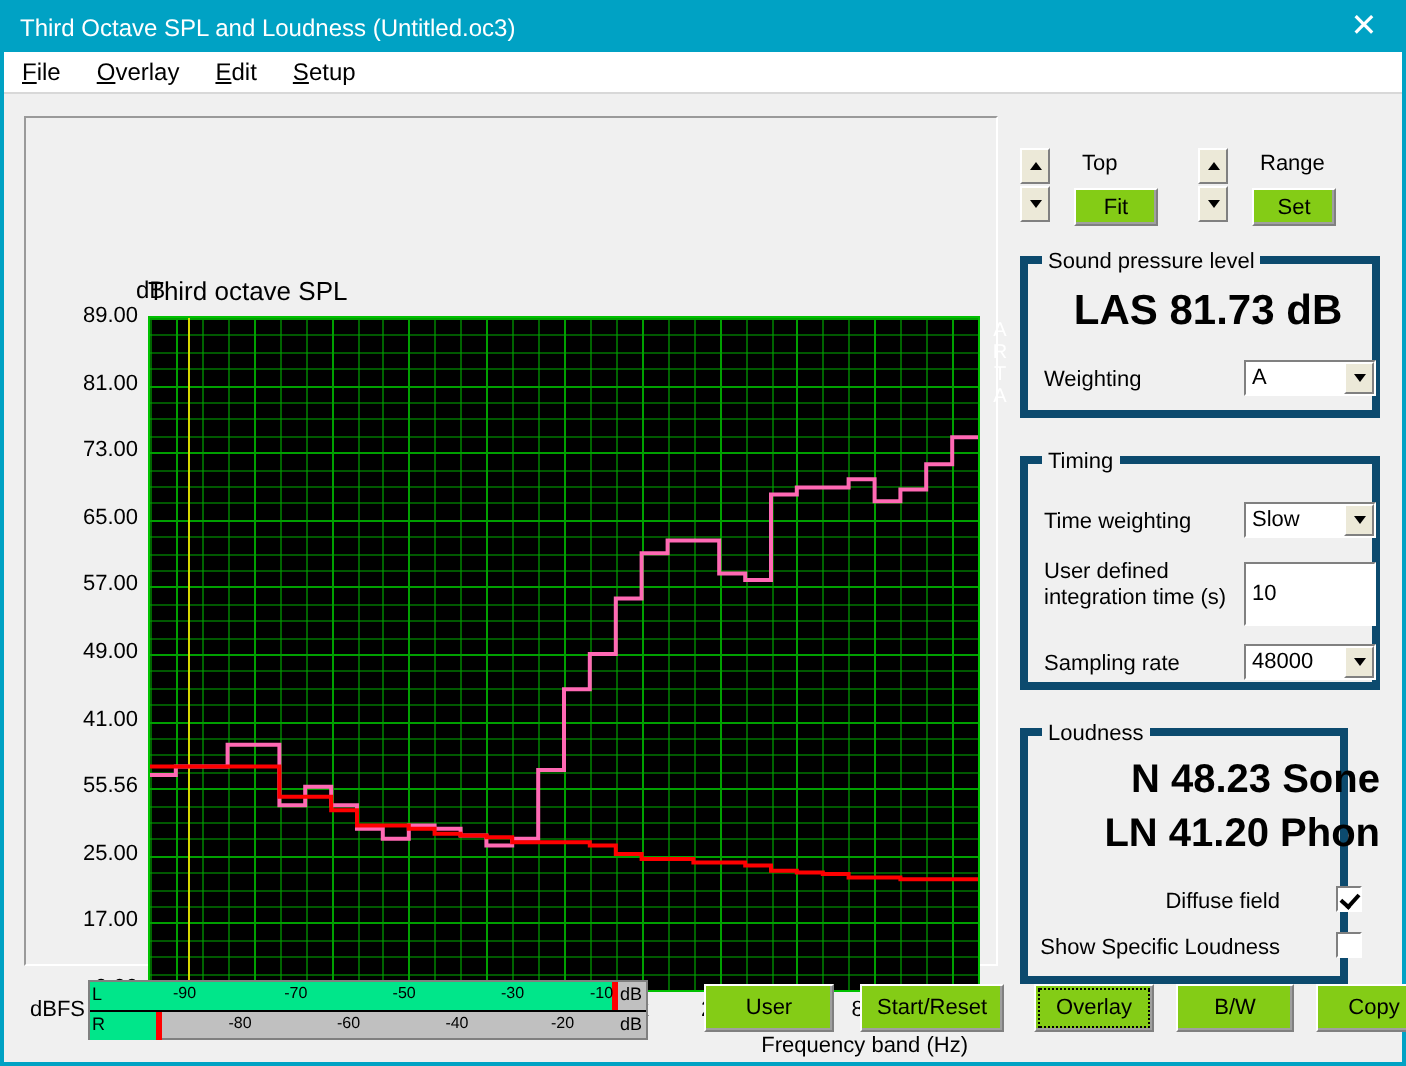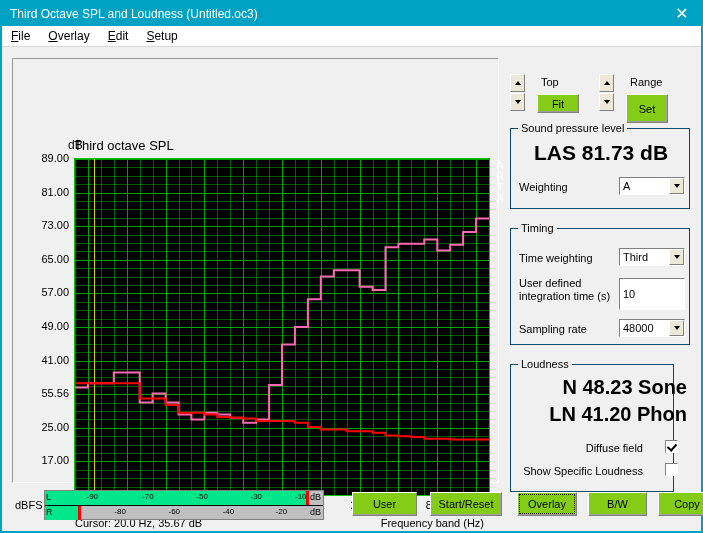--- a/index.html
+++ b/index.html
@@ -94,21 +94,21 @@
   .tri-dn{border-top:4px solid #000;transform:translate(-50%,-50%);}
   .btn{
     background:#84cc16;
     border:1px solid;
     border-color:#ffffff #808080 #808080 #ffffff;
     box-shadow:inset -1px -1px 0 #a0a0a0;
     font-family:"Liberation Sans",sans-serif;font-size:11px;color:#000;
     cursor:pointer;box-sizing:border-box;padding:3px;
   }
   .grp{
-    position:absolute;border:1px solid #0c4a6e;box-sizing:border-box;
+    position:absolute;border:4px solid #0c4a6e;box-sizing:border-box;
     background:transparent;
     padding-left:32px;
   }
   .grp > .grp-title{
     position:absolute;left:7px;top:-7px;background:#f0f0f0;padding:0 3px;font-size:11px;color:#000;
   }
   .bigval{
     text-align:center;font-weight:bold;color:#000;
     font-family:"Liberation Sans",sans-serif;
   }
@@ -293,21 +293,20 @@
           <div style="left: 155.091px;">63</div>
           <div style="left: 192.727px;">125</div>
           <div style="left: 230.364px;">250</div>
           <div style="left: 268px;">500</div>
           <div style="left: 305.636px;">1k</div>
           <div style="left: 343.273px;">2k</div>
           <div style="left: 380.909px;">4k</div>
           <div style="left: 418.545px;">8k</div>
           <div style="left: 456.182px;">16k</div>
         </div>
-      <div class="cursor-text">Cursor:   20.0 Hz, 35.67 dB</div>
       <div class="freq-label">Frequency band (Hz)</div>
     </div>
 
     <div class="rightcol">
 
       <div class="spin" style="position:absolute;left:3px;top:3px;">
         <button>
             <i class="tri-up"></i>
           </button>
         <button>
@@ -319,39 +318,39 @@
 
       <div class="spin" style="position:absolute;left:92px;top:3px;">
         <button>
             <i class="tri-up"></i>
           </button>
         <button>
             <i class="tri-dn"></i>
           </button>
       </div>
       <div class="lbl" style="left:123px;top:5px;">Range</div>
-      <button class="btn" style="position:absolute;left:119px;top:23px;width:42px;height:29px;">Set</button>
+      <button class="btn" style="position:absolute;left:119px;top:23px;width:42px;height:19px;">Set</button>
 
       <div class="grp" style="left:3px;top:57px;width:180px;height:81px;">
         <span class="grp-title">Sound pressure level</span>
         <div class="bigval" style="position:absolute;left:0;top:12px;width:180px;font-size:21px;">LAS 81.73 dB</div>
         <div class="lbl" style="left:8px;top:52px;">Weighting</div>
         <div class="combo" style="left:108px;top:48px;width:66px;height:18px;">
           <span class="val">A</span>
           <span class="arrowbox">
               <i></i>
             </span>
         </div>
       </div>
 
       <div class="grp" style="left:3px;top:157px;width:180px;height:117px;">
         <span class="grp-title">Timing</span>
         <div class="lbl" style="left:8px;top:23px;">Time weighting</div>
         <div class="combo" style="left:108px;top:19px;width:66px;height:18px;">
-          <span class="val">Third</span>
+          <span class="val">Slow</span>
           <span class="arrowbox">
               <i></i>
             </span>
         </div>
         <div class="lbl" style="left:8px;top:48px;">User defined</div>
         <div class="lbl" style="left:8px;top:61px;">integration time (s)</div>
         <div class="txtfield" style="left:108px;top:49px;width:66px;height:32px;">
           <span>10</span>
         </div>
         <div class="lbl" style="left:8px;top:94px;">Sampling rate</div>

